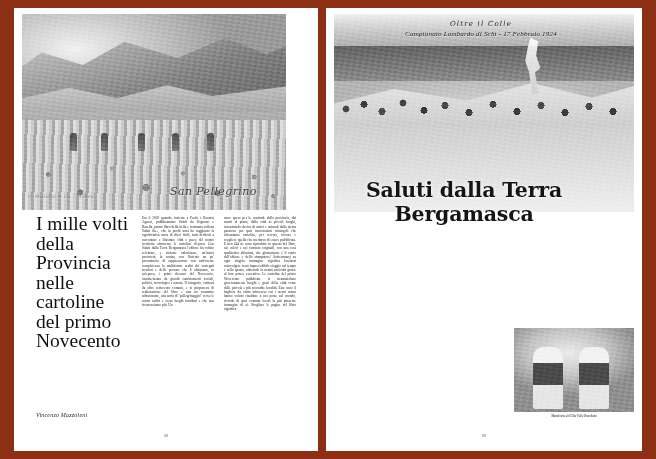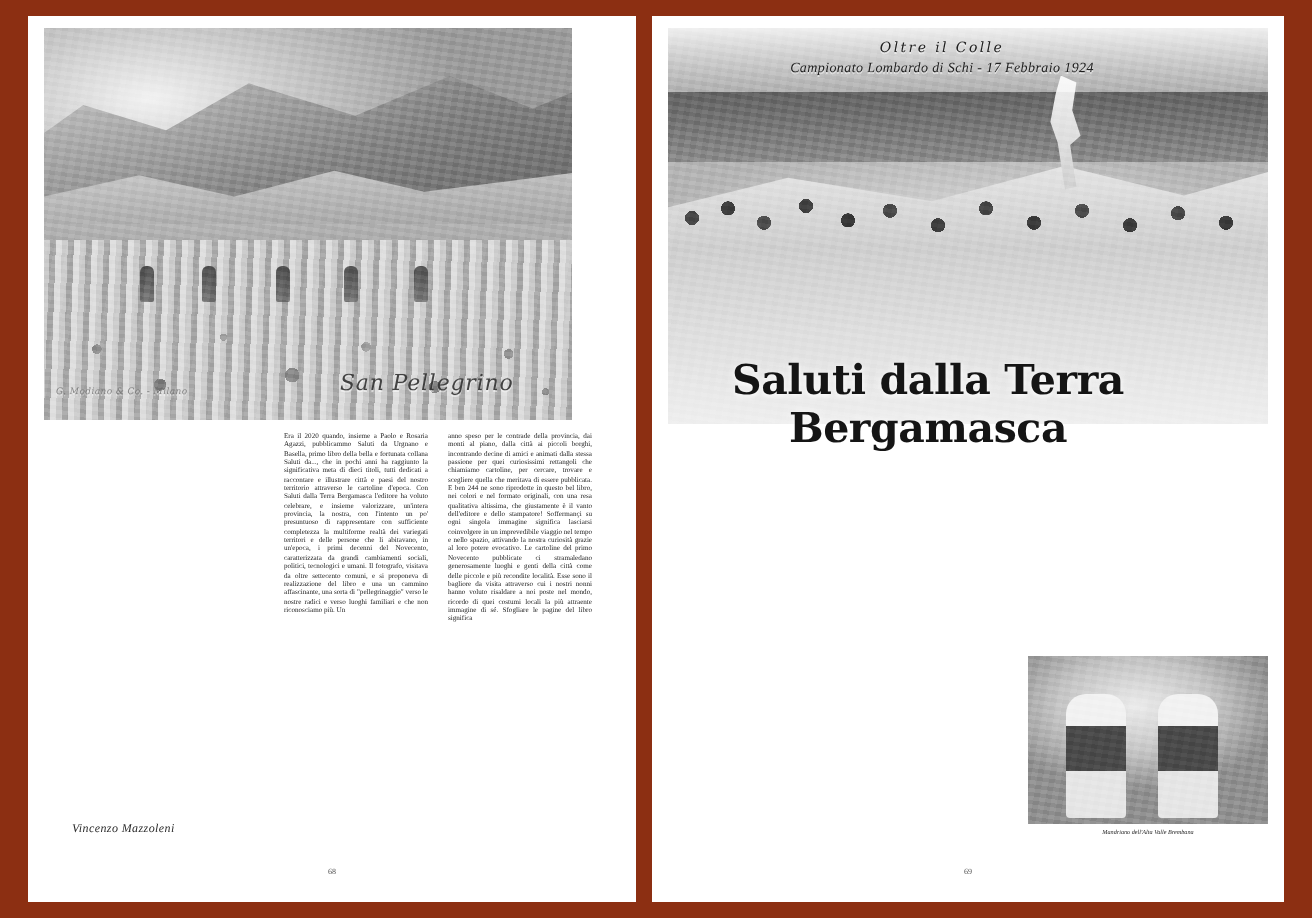--- a/index.html
+++ b/index.html
@@ -128,21 +128,21 @@
   #photo-ski .skier{
     position:absolute;left:62%;top:12%;width:26px;height:58px;
     background:linear-gradient(180deg,#f0f0f0,#d0d0d0);
     clip-path:polygon(40% 0,70% 6%,62% 30%,78% 52%,58% 60%,70% 96%,48% 98%,34% 58%,20% 40%,30% 16%);
   }
   #photo-ski .banner{
     position:absolute;left:0;top:0;width:100%;height:16%;
     background:linear-gradient(180deg,rgba(255,255,255,.92),rgba(255,255,255,.5));
   }
   #caption-oltre-il-colle{
-    left:42px;top:5px;font-size:7px;line-height:10px;color:#20201f;
+    left:52px;top:5px;font-size:7px;line-height:10px;color:#20201f;
     text-align:center;width:190px;white-space:normal;
   }
   #caption-oltre-il-colle .l1{display:block;letter-spacing:1.2px;}
   #caption-oltre-il-colle .l2{display:block;letter-spacing:.2px;font-family:Liberation Serif, serif;}
 
   
   #headline-saluti{
     position:absolute;left:8px;top:170px;width:260px;
     text-align:center;
     font-family:"DejaVu Serif", serif;
@@ -214,20 +214,21 @@
       <div class="fig" style="left:30%;"></div>
       <div class="fig" style="left:44%;"></div>
       <div class="fig" style="left:57%;"></div>
       <div class="fig" style="left:70%;"></div>
       <div class="grain"></div>
       <div class="caption-script" id="photo-label-san-pellegrino">San Pellegrino</div>
     </div>
 
     <div class="caption-script" id="photo-credit-left">G. Modiano &amp; Co. - Milano</div>
 
+    <div id="headline-i-mille">I mille volti della Provincia nelle cartoline del primo Novecento</div>
 
     <div id="byline-mazzoleni">Vincenzo Mazzoleni</div>
 
     <div class="col" id="col-l1">Era il 2020 quando, insieme a Paolo e Rosaria Agazzi, pubblicammo Saluti da Urgnano e Basella, primo libro della bella e fortunata collana Saluti da..., che in pochi anni ha raggiunto la significativa meta di dieci titoli, tutti dedicati a raccontare e illustrare città e paesi del nostro territorio attraverso le cartoline d'epoca. Con Saluti dalla Terra Bergamasca l'editore ha voluto celebrare, e insieme valorizzare, un'intera provincia, la nostra, con l'intento un po' presuntuoso di rappresentare con sufficiente completezza la multiforme realtà dei variegati territori e delle persone che li abitavano, in un'epoca, i primi decenni del Novecento, caratterizzata da grandi cambiamenti sociali, politici, tecnologici e umani. Il fotografo, visitava da oltre settecento comuni, e si proponeva di realizzazione del libro e una un cammino affascinante, una sorta di "pellegrinaggio" verso le nostre radici e verso luoghi familiari e che non riconosciamo più. Un</div>
     <div class="col" id="col-l2">anno speso per le contrade della provincia, dai monti al piano, dalla città ai piccoli borghi, incontrando decine di amici e animati dalla stessa passione per quei curiosissimi rettangoli che chiamiamo cartoline, per cercare, trovare e scegliere quella che meritava di essere pubblicata. E ben 244 ne sono riprodotte in questo bel libro, nei colori e nel formato originali, con una resa qualitativa altissima, che giustamente è il vanto dell'editore e dello stampatore! Soffermançi su ogni singola immagine significa lasciarsi coinvolgere in un imprevedibile viaggio nel tempo e nello spazio, attivando la nostra curiosità grazie al loro potere evocativo. Le cartoline del primo Novecento pubblicate ci stramaledano generosamente luoghi e genti della città come delle piccole e più recondite località. Esse sono il bagliore da visita attraverso cui i nostri nonni hanno voluto risaldare a noi poste nel mondo, ricordo di quei costumi locali la più attraente immagine di sé. Sfogliare le pagine del libro significa</div>
 
     <div class="page-number" id="page-number-left">68</div>
   </div>
 
   <div class="page page-right">

